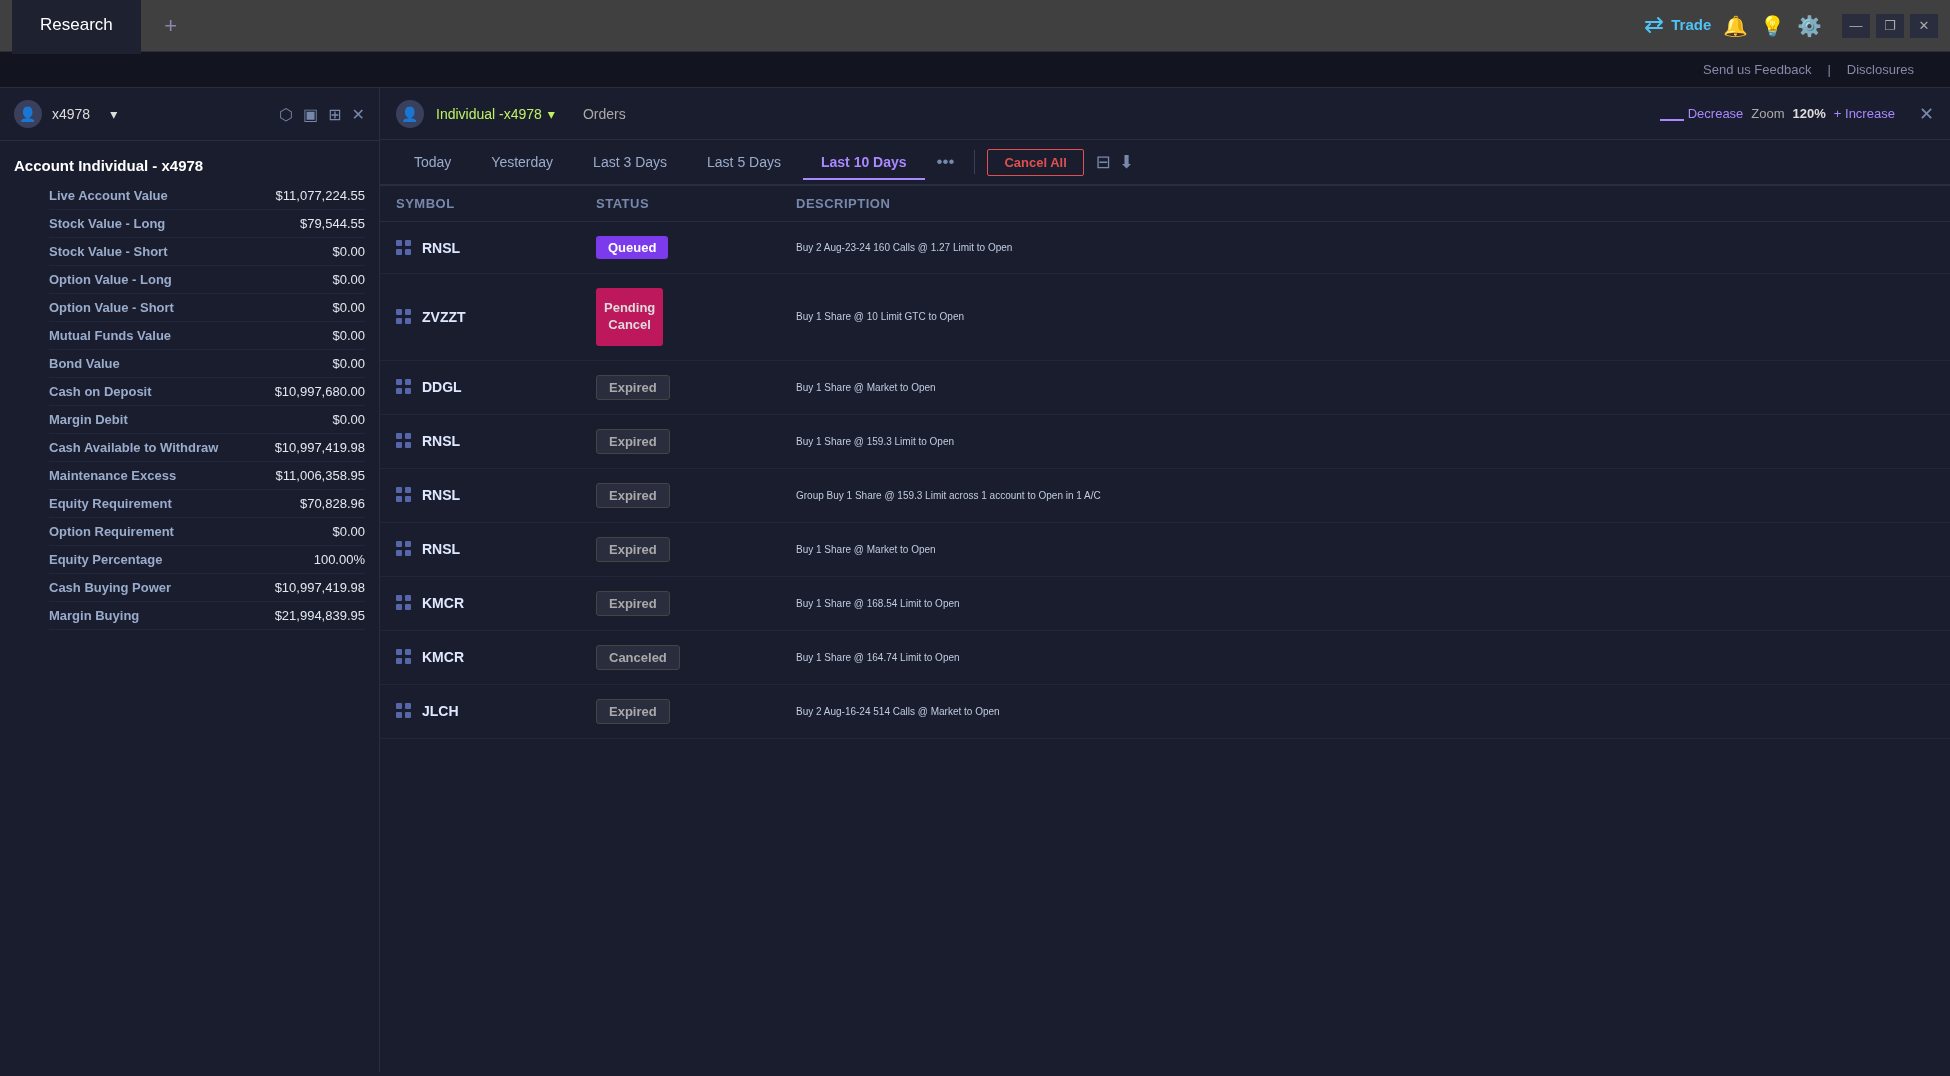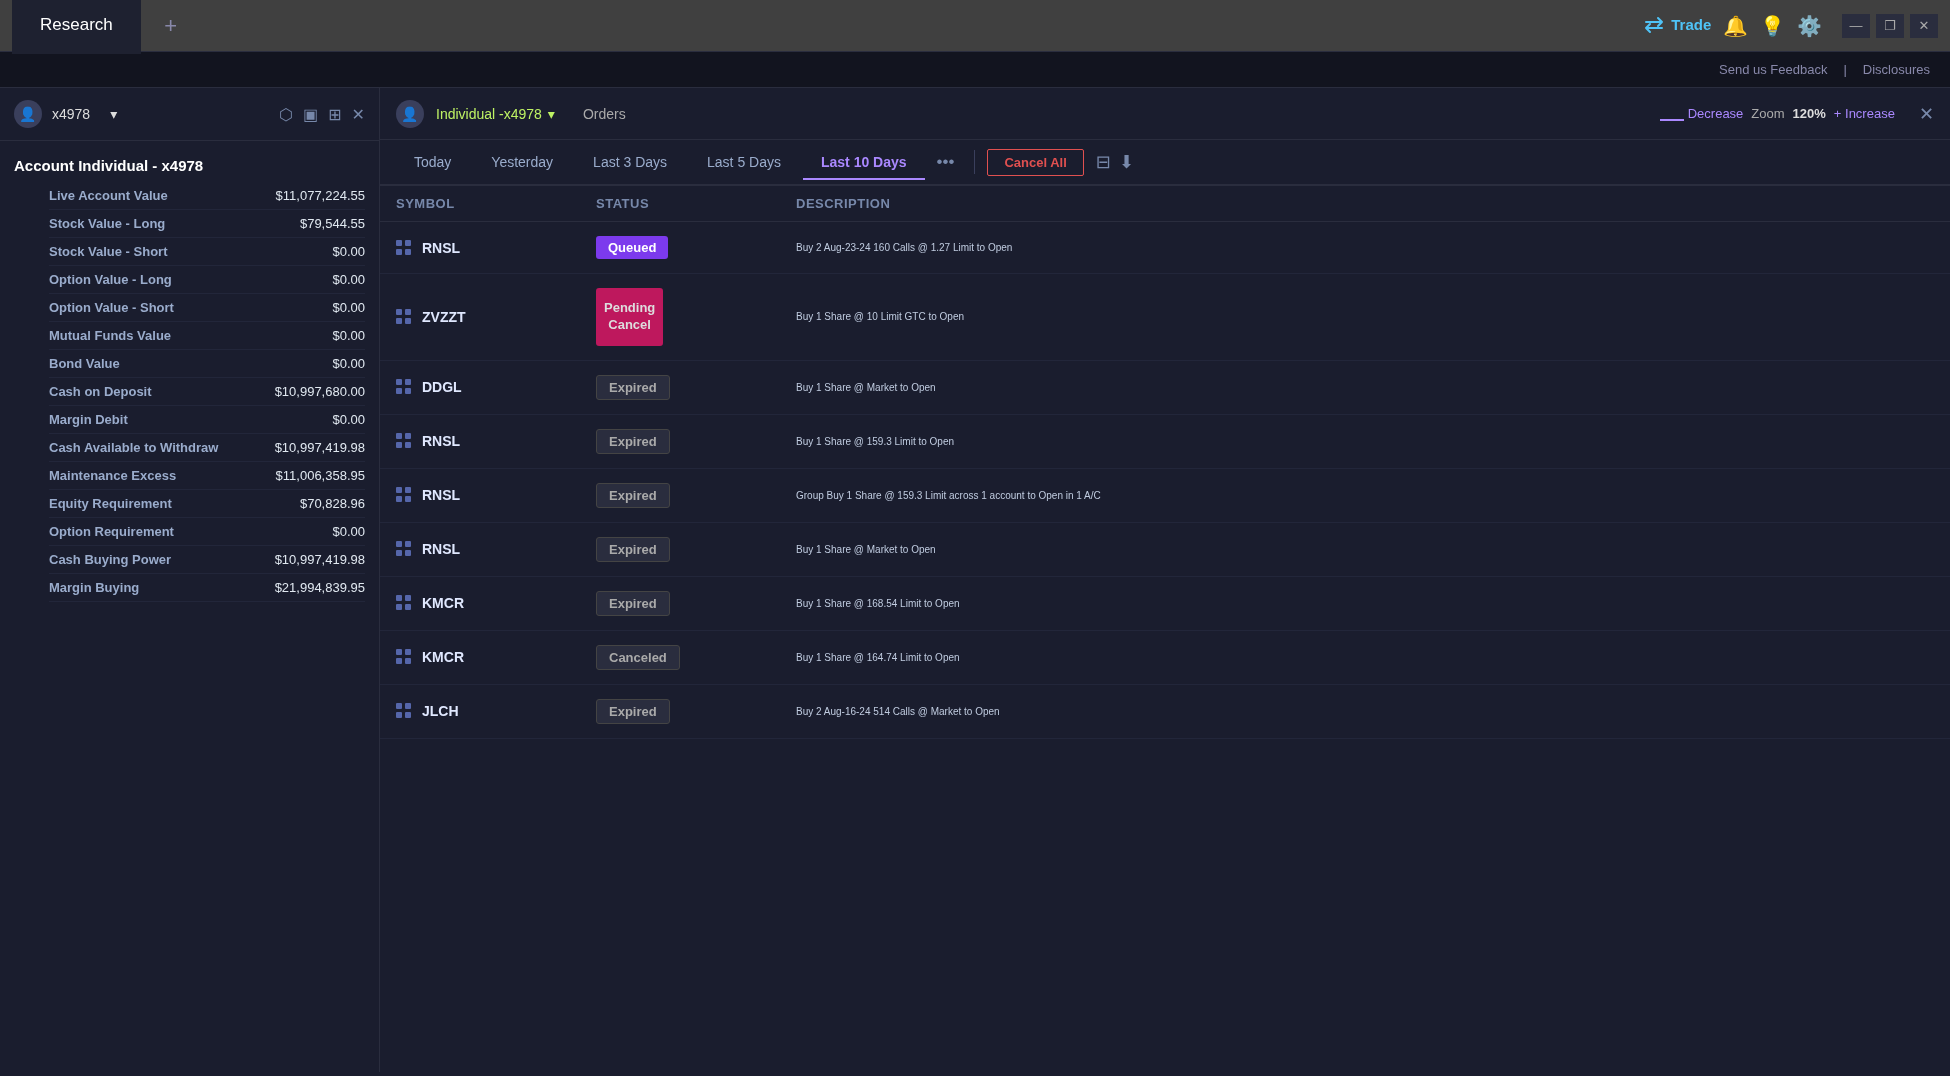--- a/index.html
+++ b/index.html
@@ -93,21 +93,21 @@
       justify-content: center;
     }
 
     
     .feedback-bar {
       background: #12141f;
       height: 36px;
       display: flex;
       align-items: center;
       justify-content: flex-end;
-      padding: 0 20px;
+      padding: 0 36px;
       gap: 16px;
       border-bottom: 1px solid #2a2d3e;
       font-size: 13px;
       color: #8888aa;
     }
     .feedback-bar span { cursor: pointer; }
 
     
     .main-layout {
       display: flex;
@@ -498,20 +498,24 @@
           </div>
           <div class="account-row">
             <span class="label">Equity Requirement</span>
             <span class="value">$70,828.96</span>
           </div>
           <div class="account-row">
             <span class="label">Option Requirement</span>
             <span class="value">$0.00</span>
           </div>
           <div class="account-row">
+            <span class="label">Equity Percentage</span>
+            <span class="value">100.00%</span>
+          </div>
+          <div class="account-row">
             <span class="label">Cash Buying Power</span>
             <span class="value">$10,997,419.98</span>
           </div>
           <div class="account-row">
             <span class="label">Margin Buying</span>
             <span class="value">$21,994,839.95</span>
           </div>
         </div>
     </div>
   </div>

